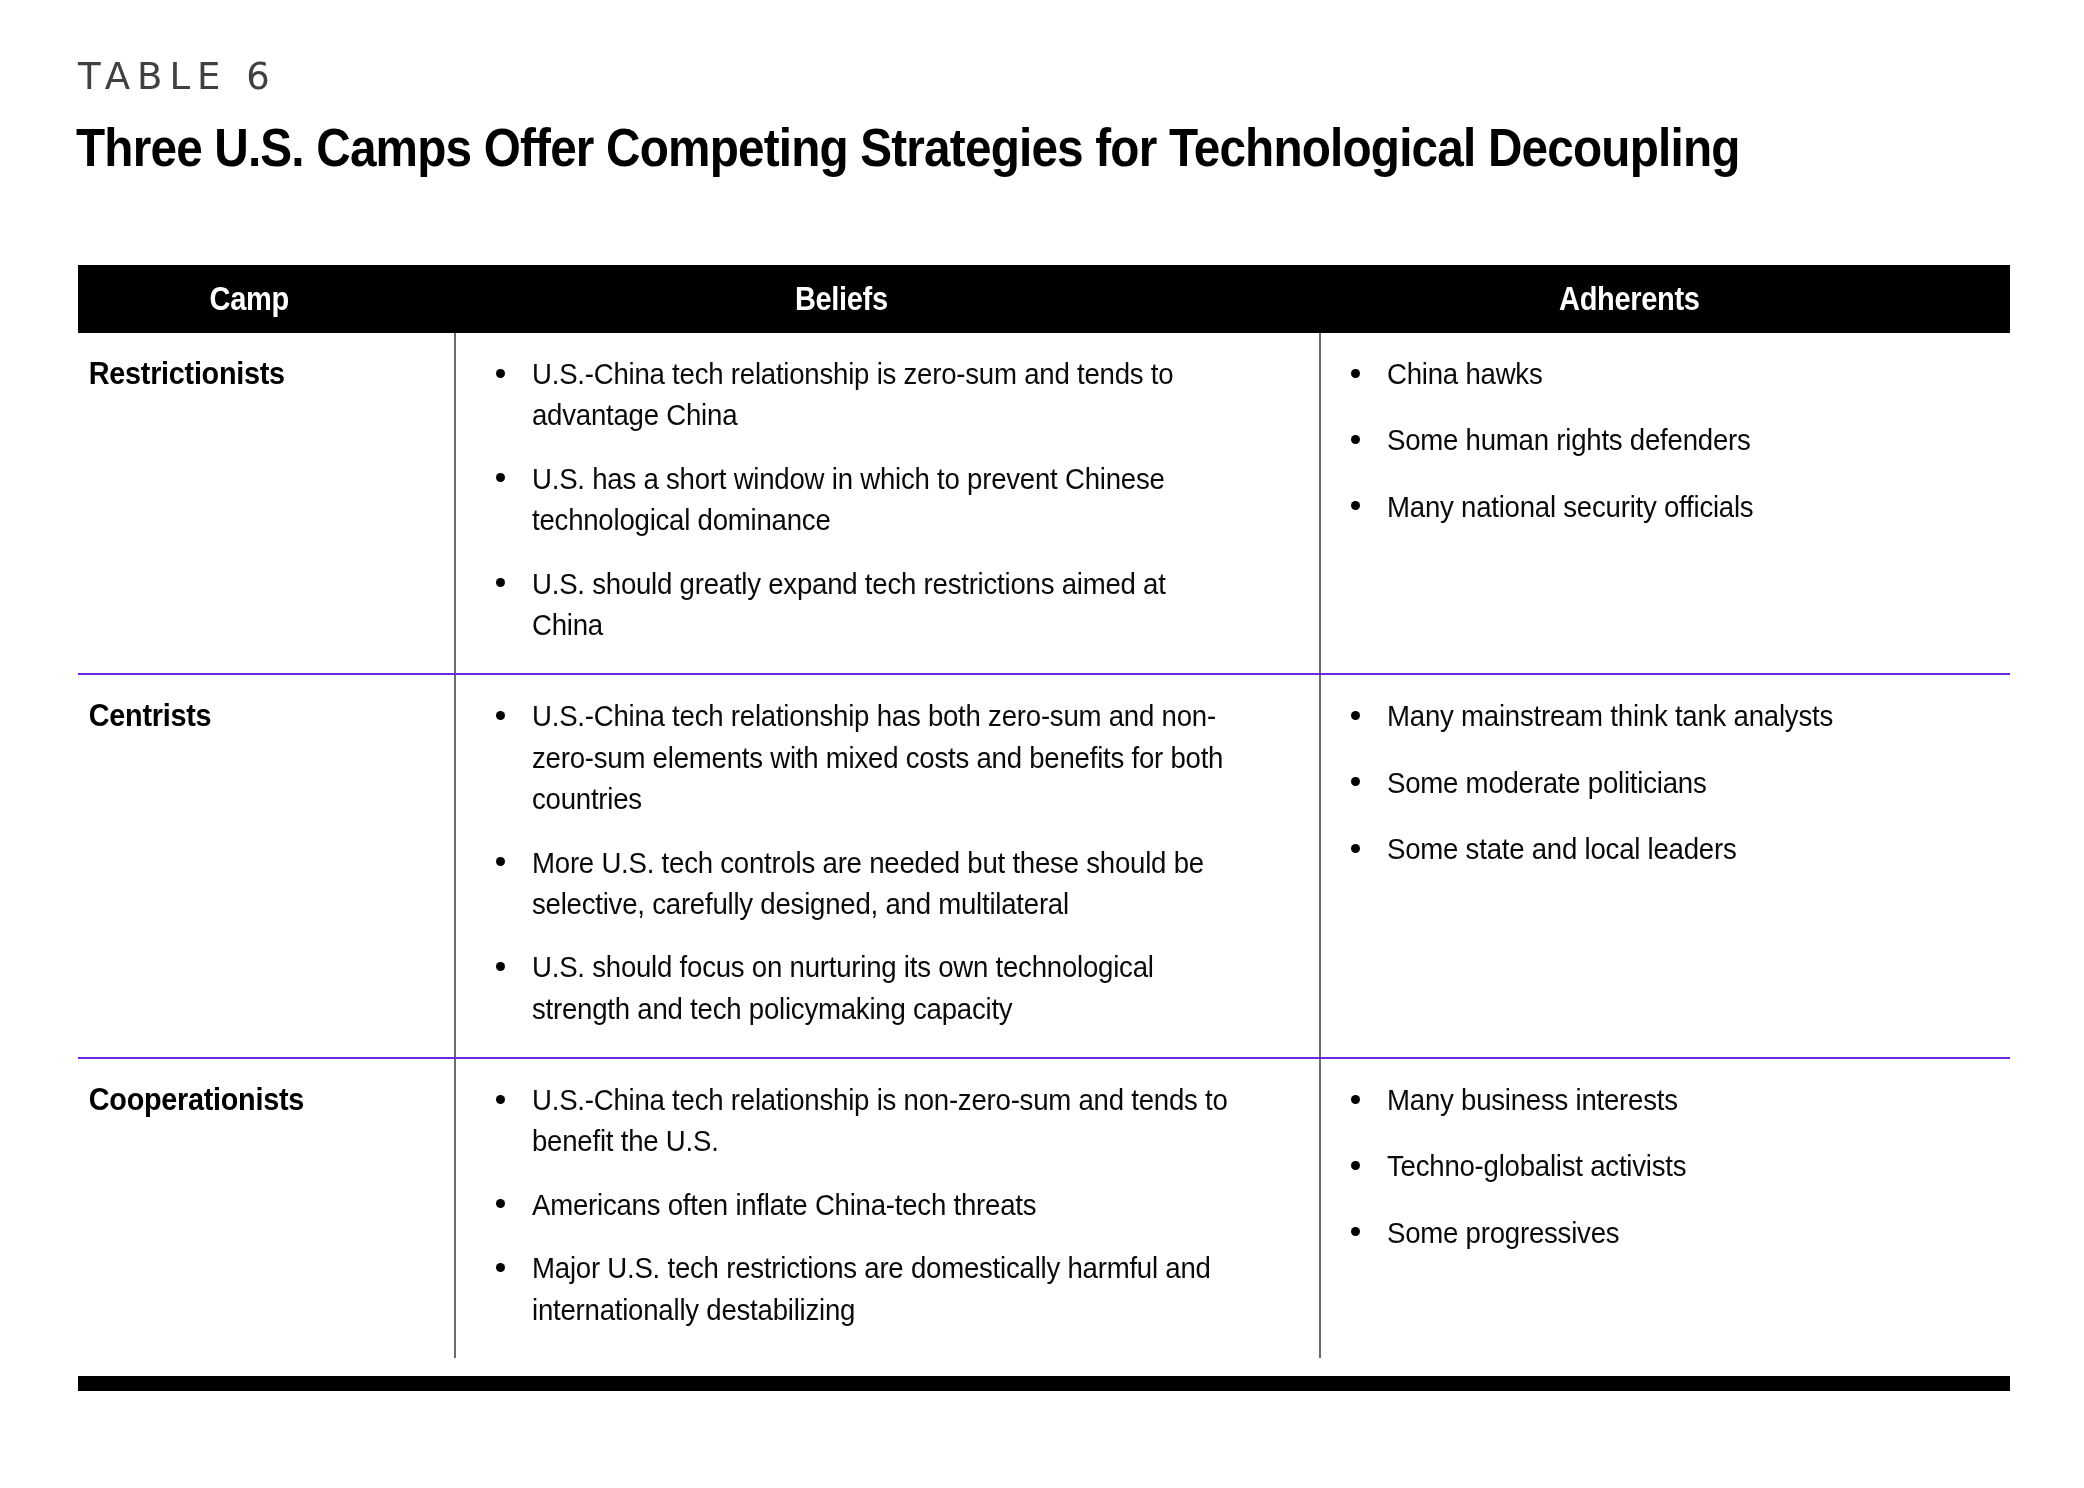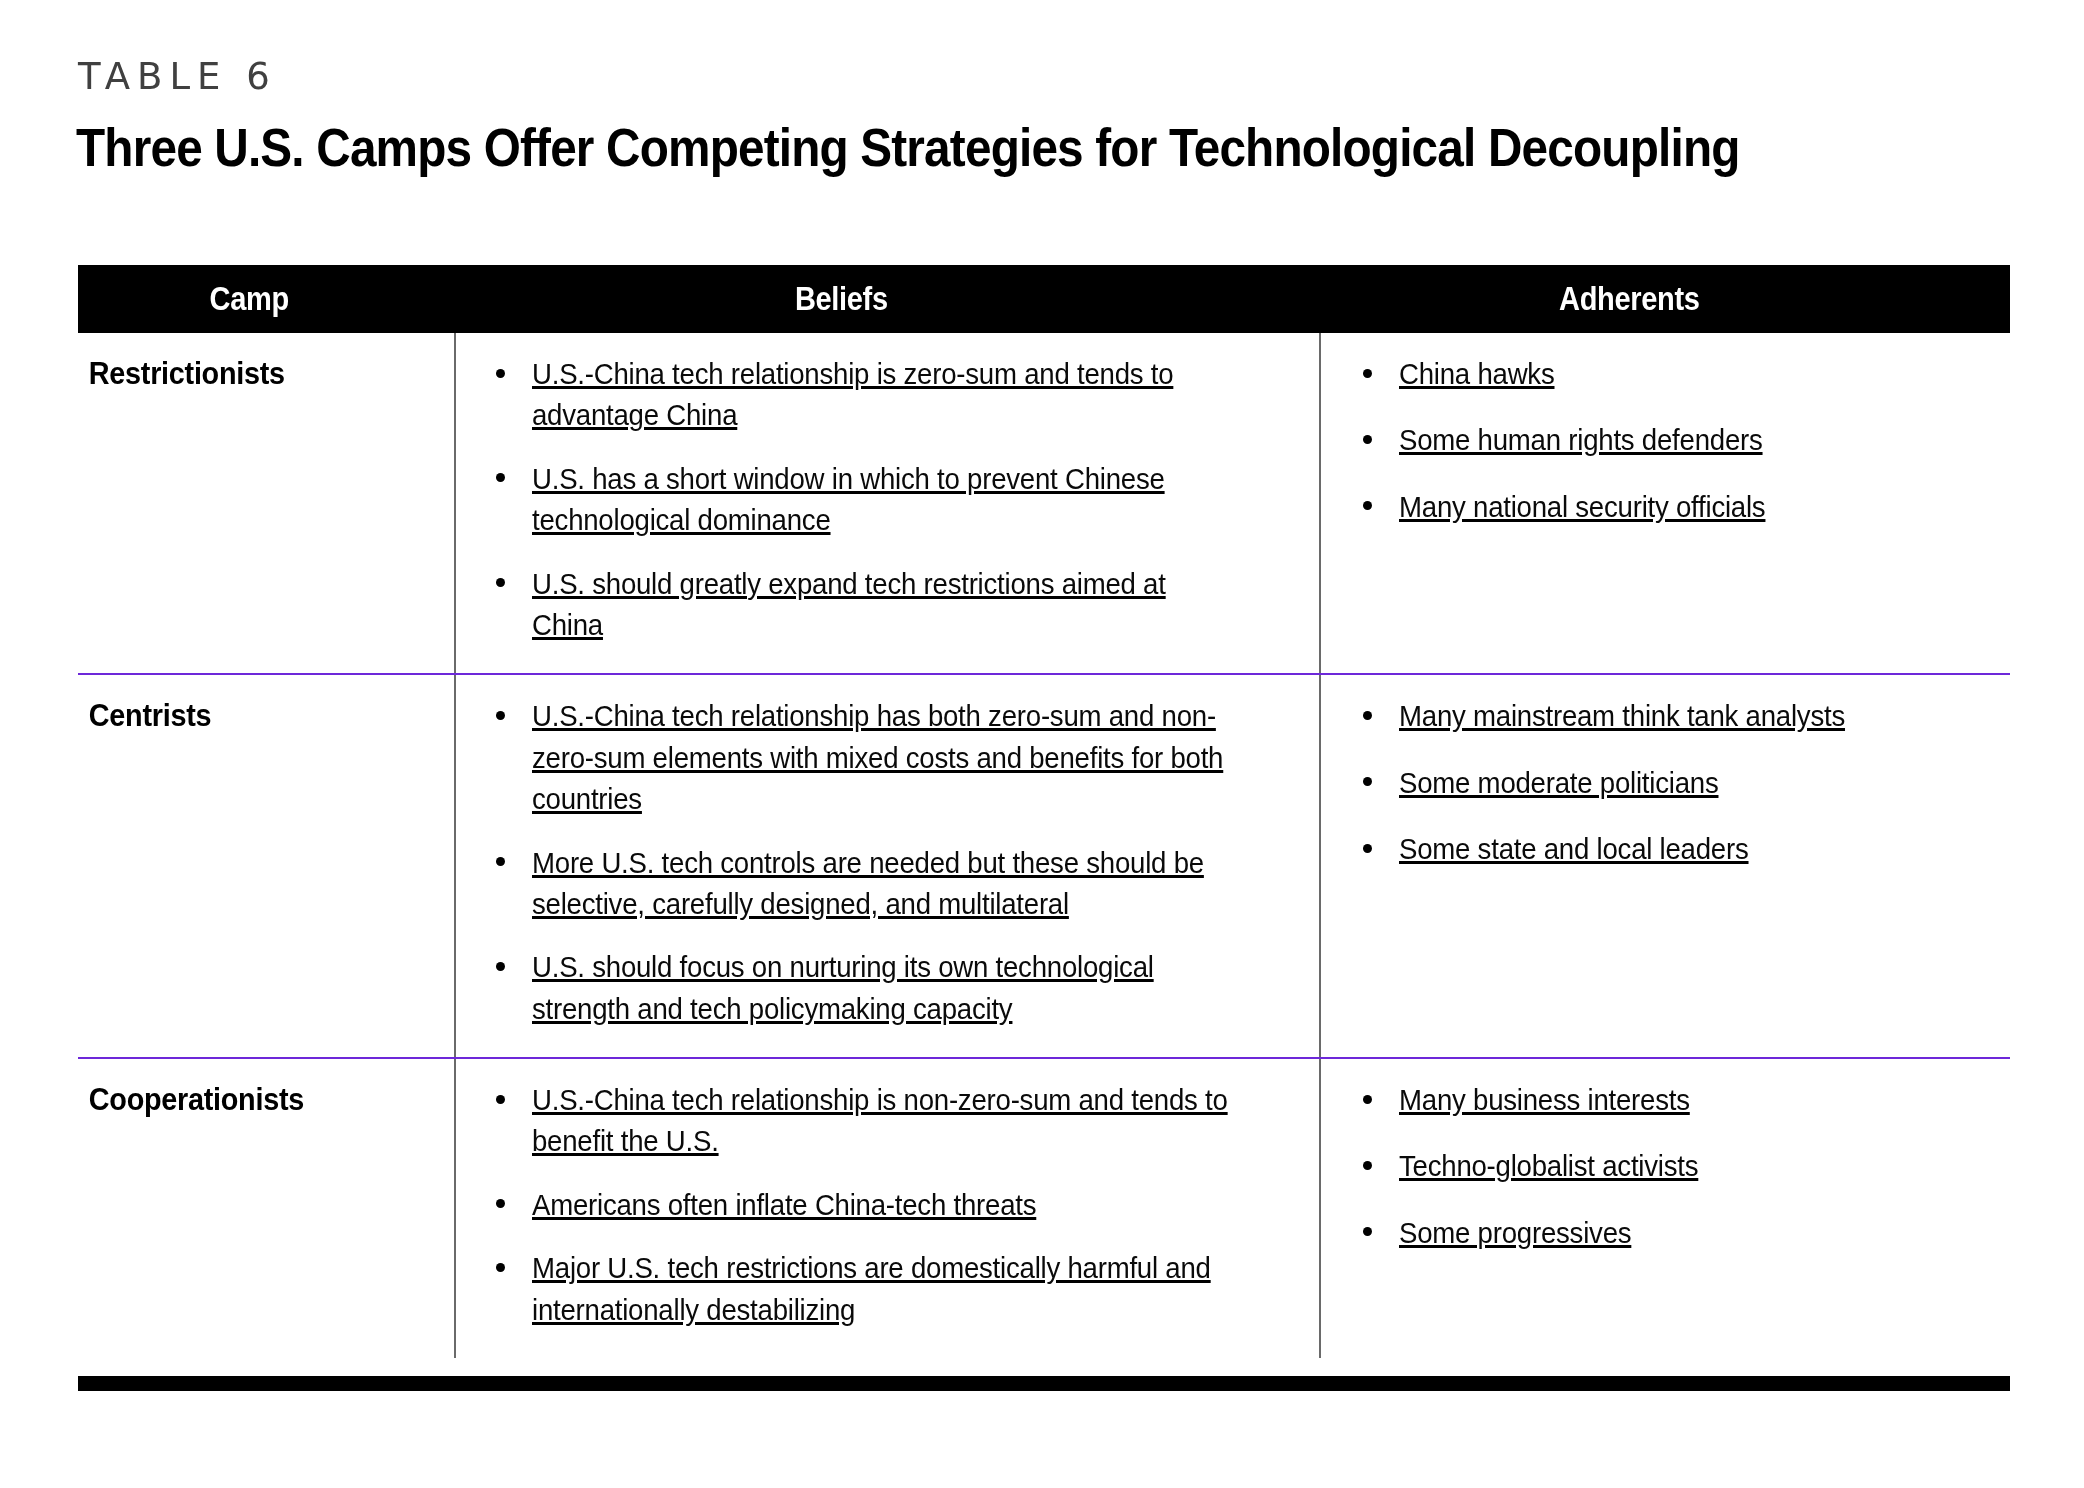--- a/index.html
+++ b/index.html
@@ -117,21 +117,20 @@
     padding: 22px 0 30px 12px;
     transform: scaleX(0.9);
     transform-origin: left top;
     white-space: nowrap;
   }
 
   ul.bullets {
     list-style: none;
     margin: 0;
     padding: 20px 24px 28px 38px;
-    text-decoration: underline;
   }
   ul.bullets li {
     position: relative;
     font-family: "Liberation Sans", sans-serif;
     font-size: 30px;
     font-weight: 400;
     line-height: 1.38;
     letter-spacing: -0.25px;
     color: #0a0a0a;
     padding-left: 38px;
@@ -149,21 +148,21 @@
     position: absolute;
     left: 2px;
     top: 0.52em;
     width: 9px;
     height: 9px;
     border-radius: 50%;
     background: #000000;
   }
 
   td.cell-adherents ul.bullets {
-    padding-left: 40px;
+    padding-left: 28px;
     padding-top: 20px;
   }
   td.cell-adherents ul.bullets li {
     margin-bottom: 25px;
     white-space: nowrap;
   }
 
   
   .bottom-rule {
     position: absolute;

